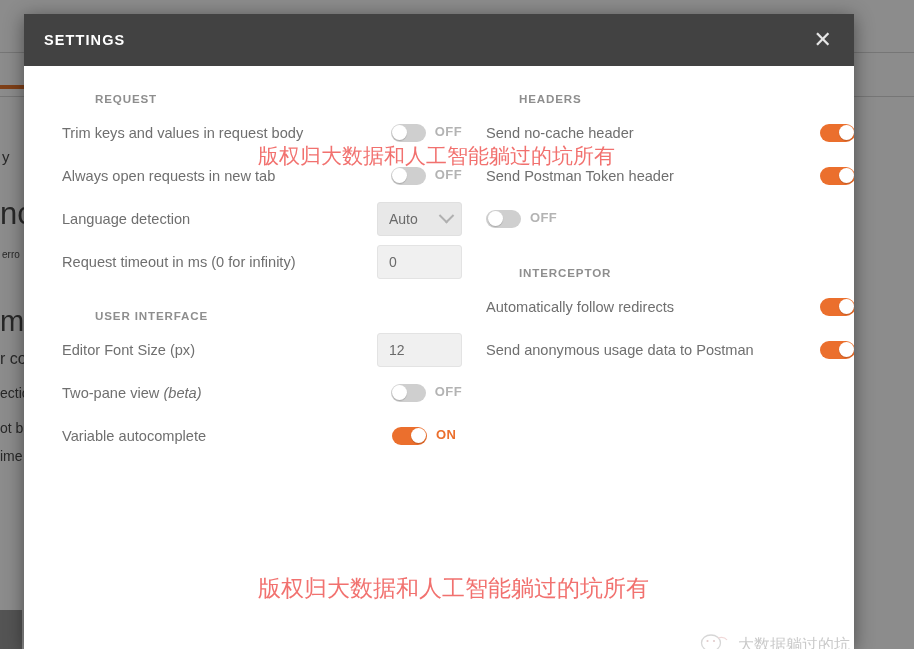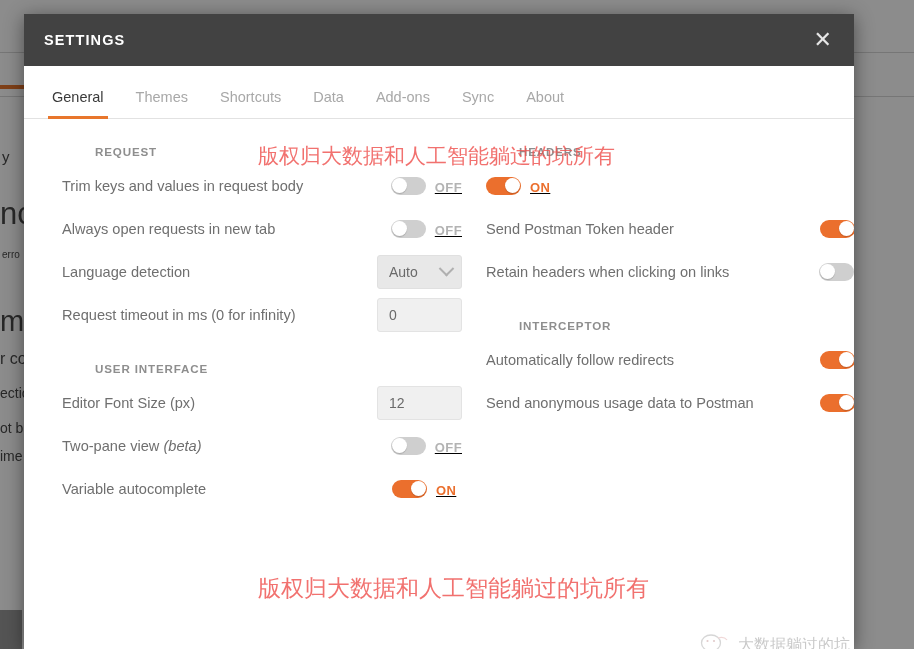--- a/index.html
+++ b/index.html
@@ -71,21 +71,21 @@
   .row{
     display:flex;align-items:center;min-height:43px;
   }
   .row-label{
     flex:1;font-size:14.6px;color:#6f6f6f;white-space:nowrap;
   }
   .row-label i{font-style:italic;}
   .row-control{display:flex;align-items:center;justify-content:flex-end;}
 
   
-  .toggle-wrap{display:flex;align-items:flex-end;cursor:pointer;text-decoration:underline;}
+  .toggle-wrap{display:flex;align-items:flex-start;cursor:pointer;}
   .toggle{
     width:35px;height:18px;border-radius:9px;background:#cfcfcf;
     position:relative;flex:none;
   }
   .toggle .knob{
     position:absolute;top:1.5px;left:1.5px;width:15px;height:15px;
     border-radius:50%;background:#ffffff;
     box-shadow:0 1px 1px rgba(0,0,0,.18);
   }
   .toggle-wrap.on .toggle{background:#eb6f2d;}
@@ -152,29 +152,20 @@
 </div>
 <div id="backdrop-shade"></div>
 
 <div id="modal">
 
   <div id="modal-titlebar">
     <div id="modal-title">SETTINGS</div>
     <div id="close-btn">✕</div>
   </div>
 
-  <div id="tabbar">
-      <div class="tab active">General</div>
-      <div class="tab">Themes</div>
-      <div class="tab">Shortcuts</div>
-      <div class="tab">Data</div>
-      <div class="tab">Add-ons</div>
-      <div class="tab">Sync</div>
-      <div class="tab">About</div>
-    </div>
 
   <div id="settings-body">
     <div class="column" id="col-left">
         <div class="group-title">REQUEST</div>
         <div class="row">
           <div class="row-label">Trim keys and values in request body</div>
           <div class="row-control">
             <div class="toggle-wrap">
               <div class="toggle">
                 <div class="knob"></div>
@@ -239,20 +230,21 @@
                 <div class="knob"></div>
               </div>
               <span class="toggle-state">ON</span>
             </div>
           </div>
         </div>
       </div>
     <div class="column" id="col-right">
         <div class="group-title">HEADERS</div>
         <div class="row">
+          <div class="row-label">Send no-cache header</div>
           <div class="row-control">
             <div class="toggle-wrap on">
               <div class="toggle">
                 <div class="knob"></div>
               </div>
               <span class="toggle-state">ON</span>
             </div>
           </div>
         </div>
         <div class="row">
@@ -260,21 +252,20 @@
           <div class="row-control">
             <div class="toggle-wrap on">
               <div class="toggle">
                 <div class="knob"></div>
               </div>
               <span class="toggle-state">ON</span>
             </div>
           </div>
         </div>
         <div class="row">
-          <div class="row-label">Retain headers when clicking on links</div>
           <div class="row-control">
             <div class="toggle-wrap">
               <div class="toggle">
                 <div class="knob"></div>
               </div>
               <span class="toggle-state">OFF</span>
             </div>
           </div>
         </div>
         <div class="group-title spaced">INTERCEPTOR</div>

